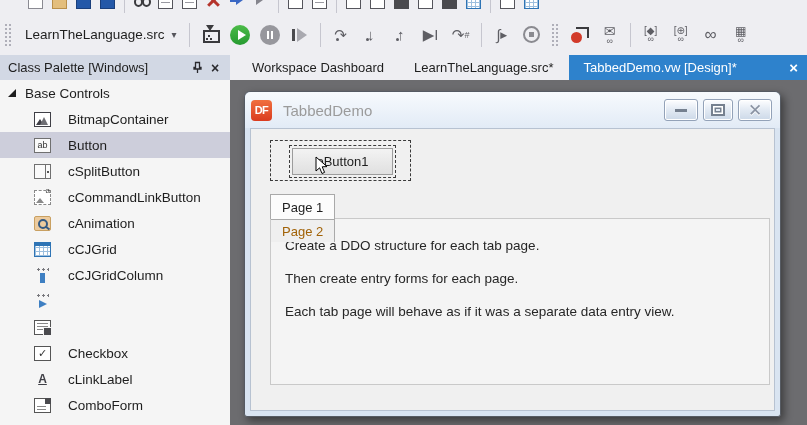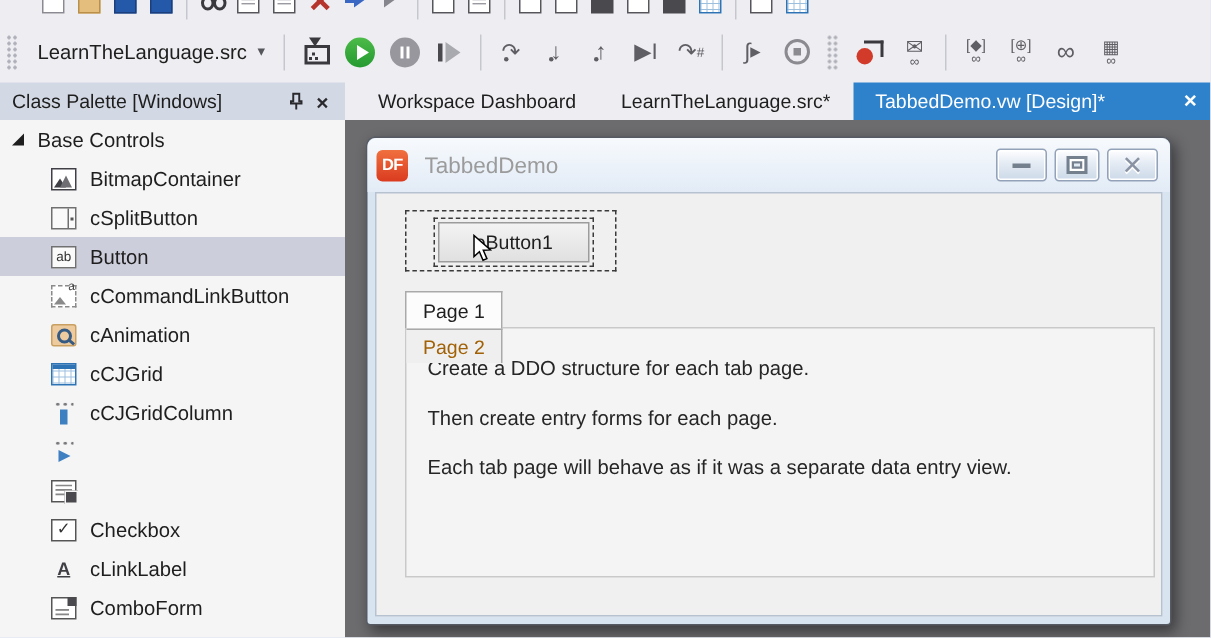--- a/index.html
+++ b/index.html
@@ -69,21 +69,21 @@
 
   
   #palette-header { position:absolute; left:0; top:55px; width:230px; height:25px; background:#D2D8E4; display:flex; align-items:center; padding:0 6px 0 8px; }
   #palette-header .title { flex:1; font-size:13px; color:#1E1E1E; white-space:nowrap; overflow:hidden; }
   #palette-header .hbtn { width:18px; height:18px; display:flex; align-items:center; justify-content:center; flex:none; }
   #palette-header .x { font-size:14px; font-weight:bold; color:#2A2A2E; line-height:1; }
   #palette-body { position:absolute; left:0; top:80px; width:230px; height:345px; background:#F5F5F5; overflow:hidden; }
   .pgroup { display:flex; align-items:center; height:26px; padding-left:8px; }
   .expander { width:0; height:0; border-bottom:8px solid #1E1E1E; border-left:8px solid transparent; margin-right:9px; flex:none; }
   .pgroup .glabel { font-size:13.5px; }
-  .prow { display:flex; align-items:center; height:26px; padding-left:34px; white-space:nowrap; overflow:hidden; }
+  .prow { display:flex; align-items:center; height:26px; padding-left:34px; white-space:nowrap; overflow:hidden;gap:8px; }
   .prow.sel { background:#CDCEDB; }
   .prow .plabel { font-size:13.5px; }
   .pi { position:relative; width:17px; height:15px; flex:none; margin-right:9px; display:inline-block; }
   .pi .t { display:block; text-align:center; }
   .pi-bitmap { border:1px solid #3F3F46; background:#fff; }
   .pi-bitmap::before { content:""; position:absolute; left:1px; bottom:1px; border-left:4px solid transparent; border-right:4px solid transparent; border-bottom:6px solid #3F3F46; }
   .pi-bitmap::after { content:""; position:absolute; right:2px; bottom:1px; border-left:4px solid transparent; border-right:4px solid transparent; border-bottom:8px solid #6E6E73; }
   .pi-btn { border:1px solid #707070; background:#FAFAFA; }
   .pi-btn .t { font-size:9px; line-height:12px; color:#333; }
   .pi-split { border:1px solid #707070; background:#FAFAFA; }
@@ -267,29 +267,29 @@
 
   <div id="palette-body">
     <div class="pgroup">
       <span class="expander"></span>
       <span class="glabel">Base Controls</span>
     </div>
     <div class="prow">
       <span class="pi pi-bitmap"></span>
       <span class="plabel">BitmapContainer</span>
     </div>
-    <div class="prow">
-      <span class="pi pi-split"></span>
-      <span class="plabel">cSplitButton</span>
-    </div>
     <div class="prow sel">
       <span class="pi pi-btn">
           <span class="t">ab</span>
         </span>
       <span class="plabel">Button</span>
+    </div>
+    <div class="prow">
+      <span class="pi pi-split"></span>
+      <span class="plabel">cSplitButton</span>
     </div>
     <div class="prow">
       <span class="pi pi-cmdlink">
           <span class="t">a</span>
         </span>
       <span class="plabel">cCommandLinkButton</span>
     </div>
     <div class="prow">
       <span class="pi pi-anim"></span>
       <span class="plabel">cAnimation</span>

